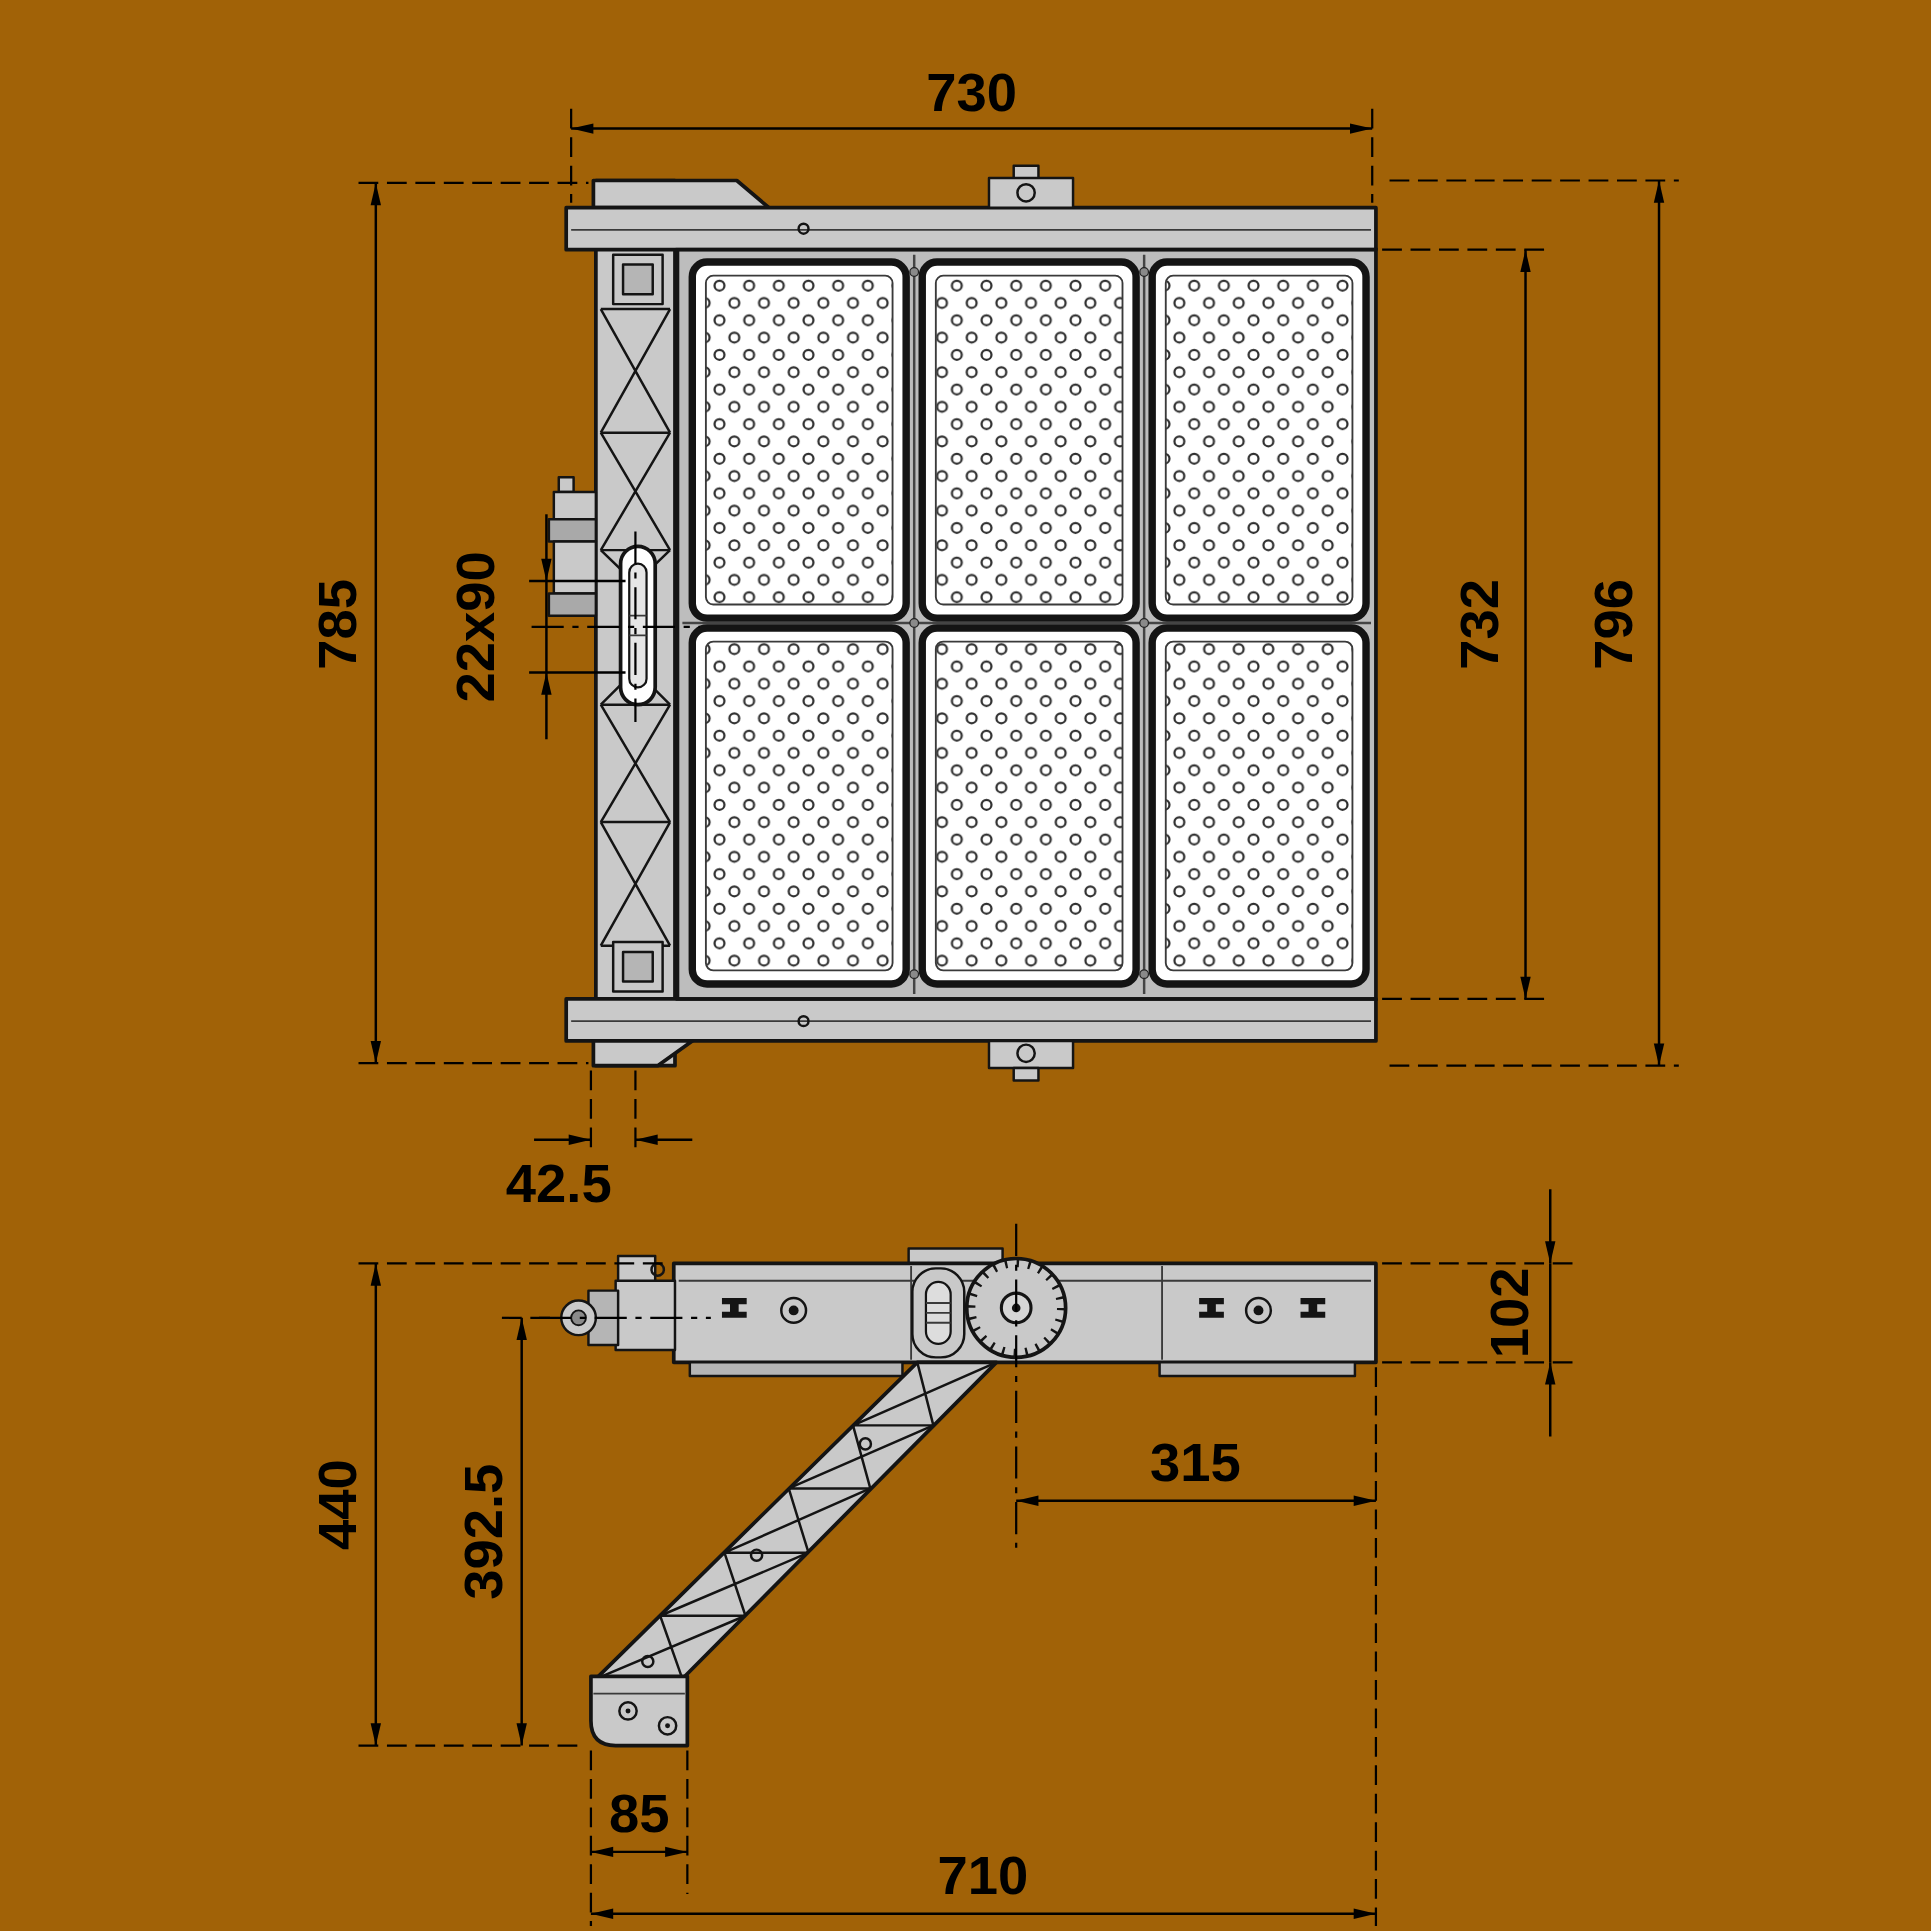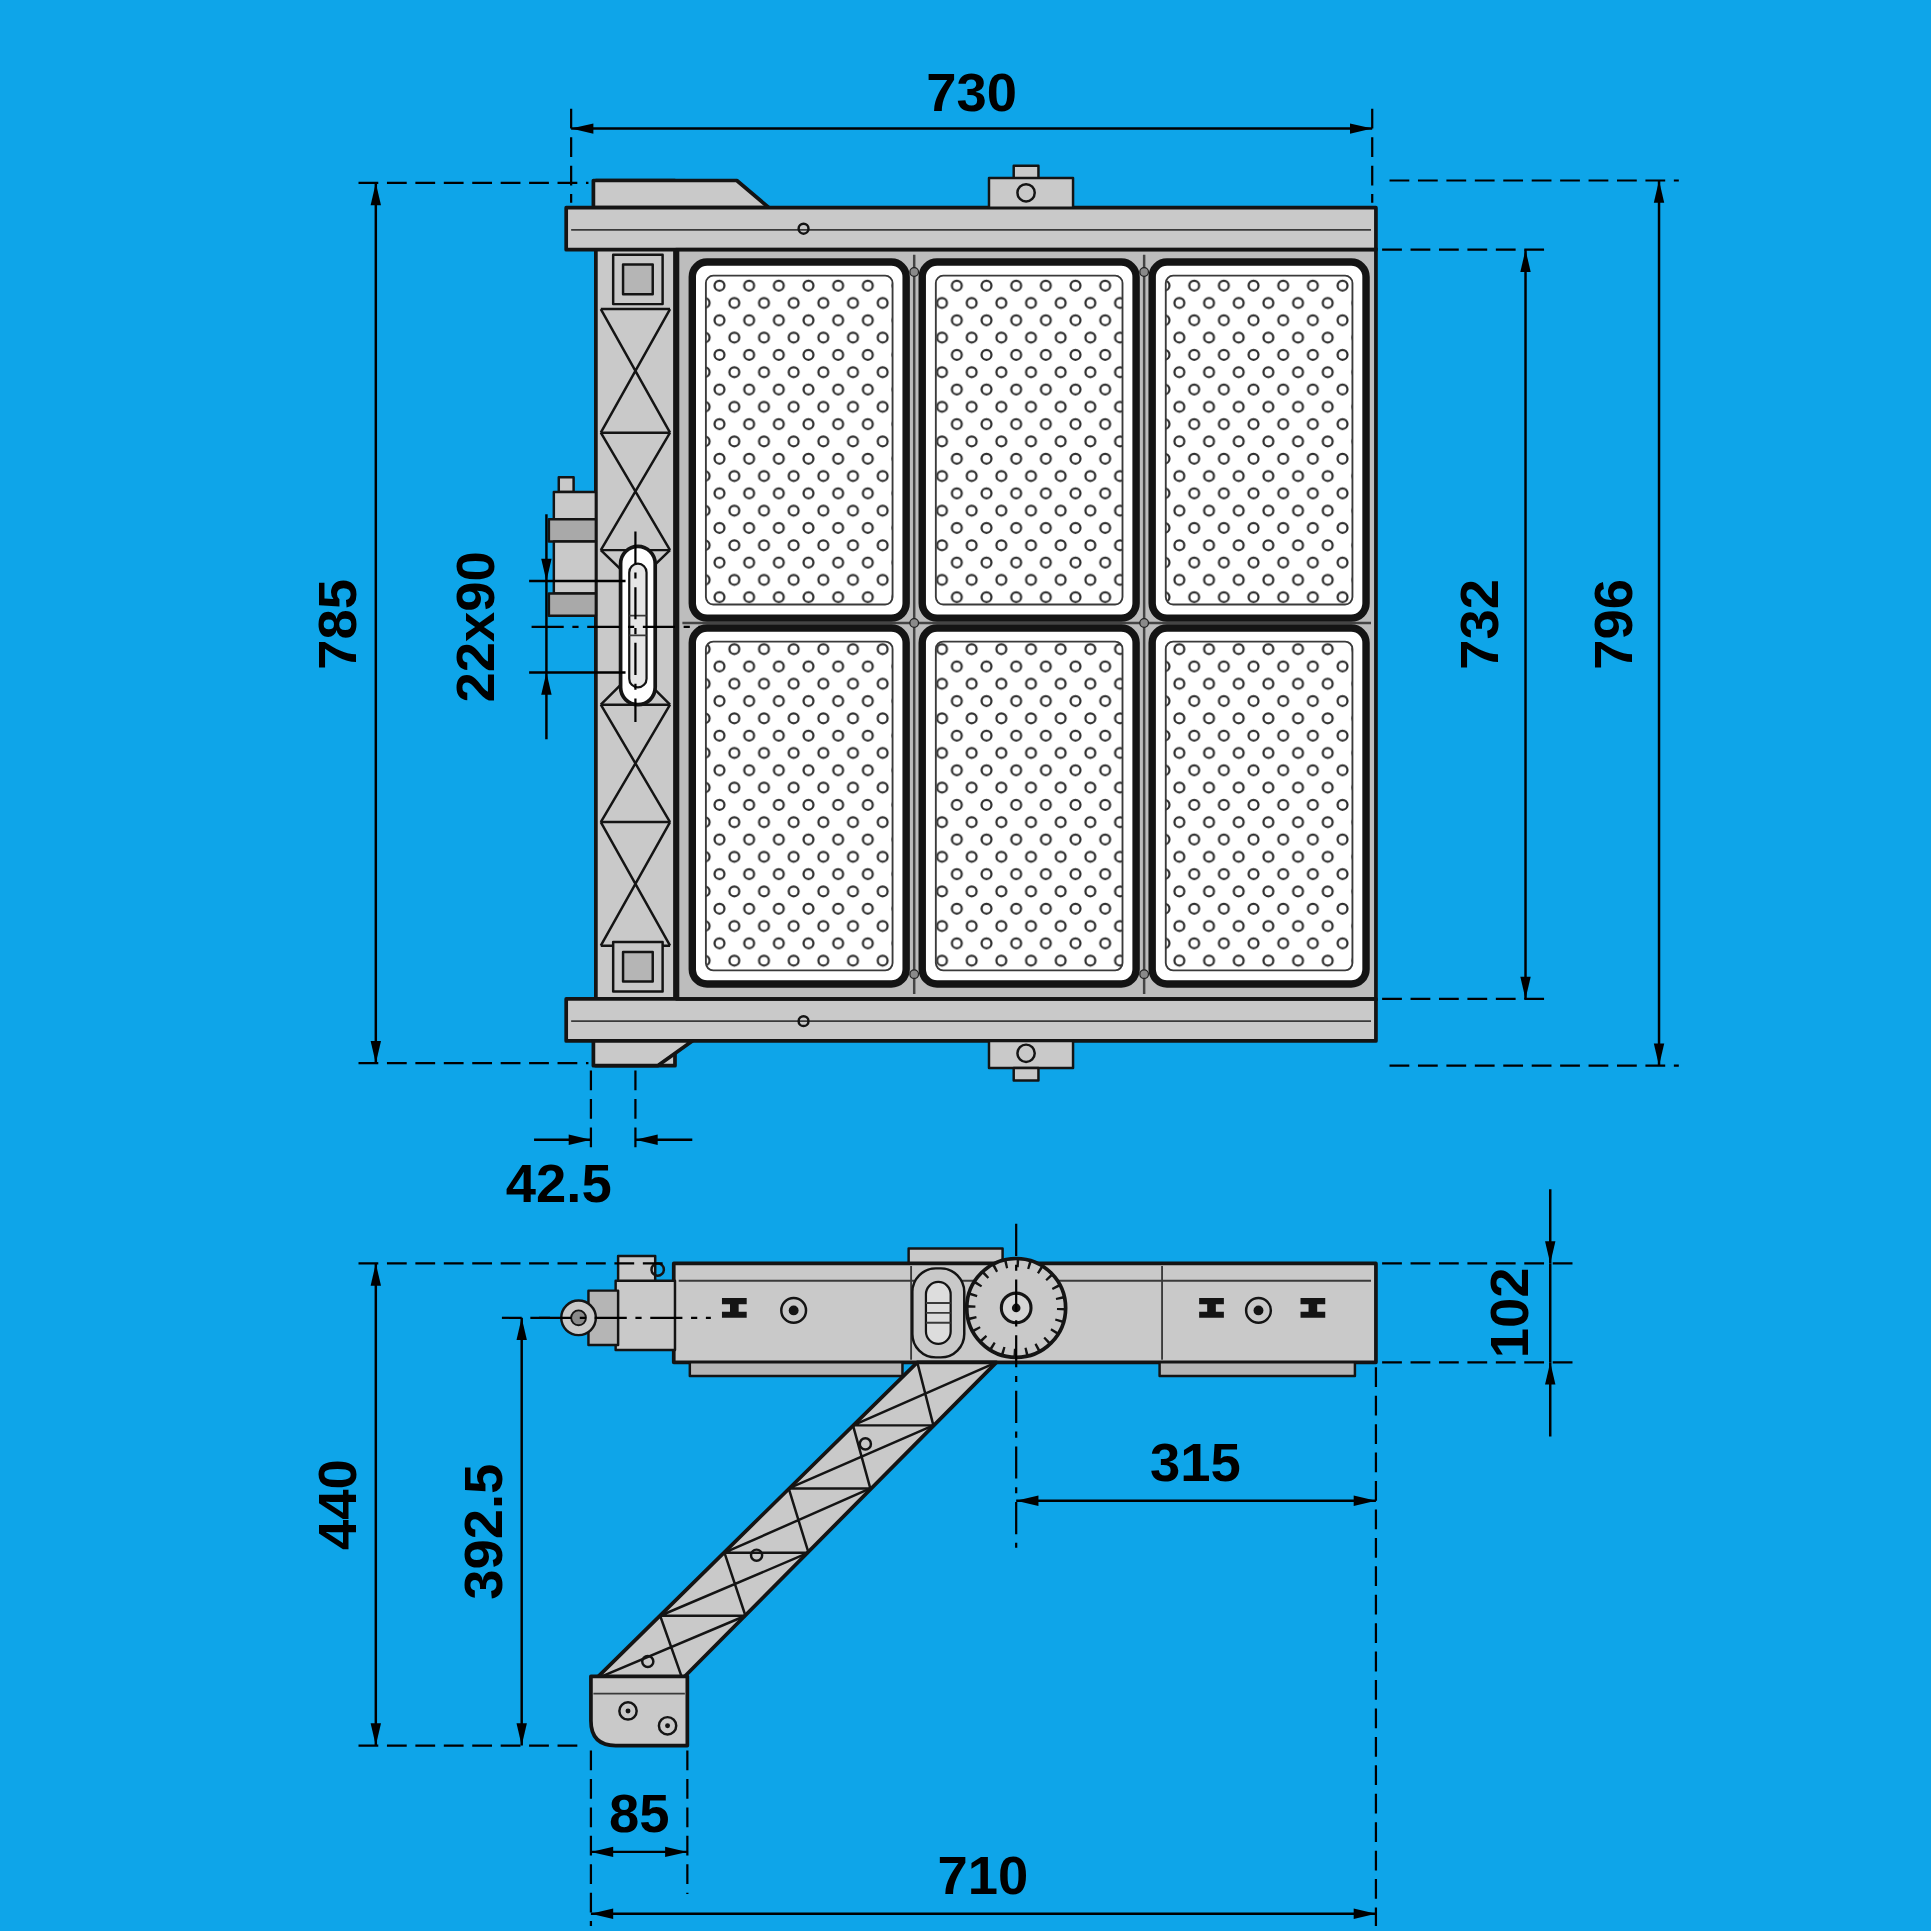--- a/index.html
+++ b/index.html
@@ -1,16 +1,16 @@
 <!DOCTYPE html>
 <html><head>
 <meta charset="utf-8">
 <style>
   html,body{margin:0;padding:0;background:#fff;}
-  .canvas{width:1931px;height:1931px;background:#0ea5e9;overflow:hidden;}
+  .canvas{width:1931px;height:1931px;background:#a16207;overflow:hidden;}
   svg{display:block;width:1931px;height:1931px;}
   .ext{stroke:#000;stroke-width:1.8;stroke-dasharray:16 7;fill:none;}
   .cl{stroke:#000;stroke-width:1.8;stroke-dasharray:26 7 5 7;fill:none;}
   .dim{stroke:#000;stroke-width:2;fill:none;}
   .dimA{marker-start:url(#arr);marker-end:url(#arr);}
   .dimE{marker-end:url(#arr);}
   .o3{stroke:#141414;stroke-width:3;fill:#c9c9c9;stroke-linejoin:round;}
   .o2{stroke:#141414;stroke-width:2;fill:#c9c9c9;stroke-linejoin:round;}
   .dk{fill:#a9a9a9;}
   .md{fill:#b5b5b5;}

